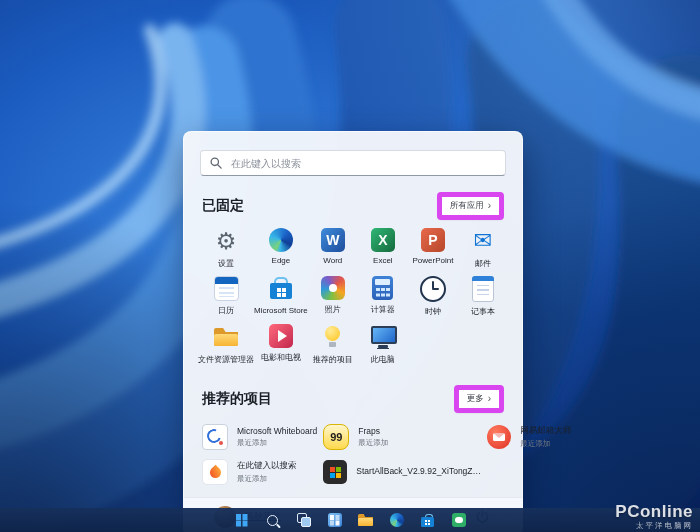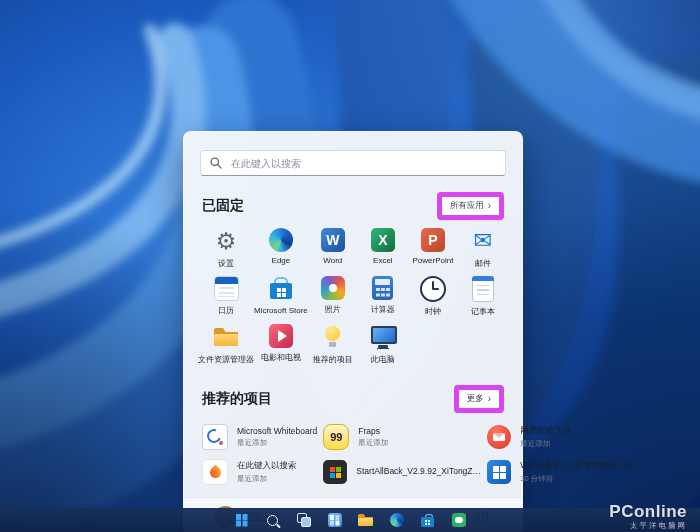--- a/index.html
+++ b/index.html
@@ -148,21 +148,21 @@
   .tb-folder::after{content:"";position:absolute;top:4px;left:0;width:15px;height:8px;background:linear-gradient(#ffd978,#f6b433);border-radius:1.5px;}
   .tb-edge{width:14px;height:14px;}
   .tb-store{width:13px;height:13px;}
   .tb-store::before{content:"";position:absolute;top:0;left:3.5px;width:6px;height:4px;border:1.5px solid #6ec0ef;border-bottom:none;border-radius:3px 3px 0 0;}
   .tb-store::after{content:"";position:absolute;top:3.5px;left:0;width:13px;height:9.5px;background:#1582d6;border-radius:1.5px;}
   .tb-store i{position:absolute;top:6px;left:4px;width:2.2px;height:2.2px;background:#fff;z-index:2;box-shadow:3px 0 0 #fff,0 3px 0 #fff,3px 3px 0 #fff;}
   .tb-chat{width:14px;height:14px;border-radius:3px;background:#2fae68;}
   .tb-chat::after{content:"";position:absolute;width:8px;height:6px;background:#fff;border-radius:3px;top:3.5px;left:3px;}
 
   
-  .watermark{position:absolute;right:13px;bottom:1px;z-index:60;text-align:right;color:#fff;opacity:.85;pointer-events:none;}
+  .watermark{position:absolute;right:7px;bottom:1px;z-index:60;text-align:right;color:#fff;opacity:.85;pointer-events:none;}
   .wm-brand{font-size:17px;font-weight:bold;letter-spacing:.5px;text-shadow:0 1px 2px rgba(0,0,0,.45);line-height:1;}
   .wm-site{font-size:7.5px;letter-spacing:2px;opacity:.8;margin-top:1px;}
 </style>
 </head>
 <body>
 
 <div class="stage">
 
   <div class="wallpaper">
     <svg width="700" height="532" viewBox="0 0 700 532" preserveAspectRatio="none">
@@ -326,27 +326,20 @@
           <span class="rec-sub">最近添加</span>
         </span>
       </div>
       <div class="rec-item">
         <span class="ric ric-sab"></span>
         <span class="rec-text">
           <span class="rec-title">StartAllBack_V2.9.92_XiTongZhi.la</span>
           <span class="rec-sub"></span>
         </span>
       </div>
-      <div class="rec-item">
-        <span class="ric ric-win11"></span>
-        <span class="rec-text">
-          <span class="rec-title">Win11变化大! 新增快捷键一览</span>
-          <span class="rec-sub">30 分钟前</span>
-        </span>
-      </div>
     </div>
 
     <div class="menu-footer">
       <div class="user">
         <span class="avatar"></span>
         <span class="user-name">风秋落叶</span>
       </div>
       <button class="power">
         <svg width="15" height="15" viewBox="0 0 24 24">
           <path d="M12 3v8.5" stroke="#3c4148" stroke-width="2.4" fill="none" stroke-linecap="round"></path>

